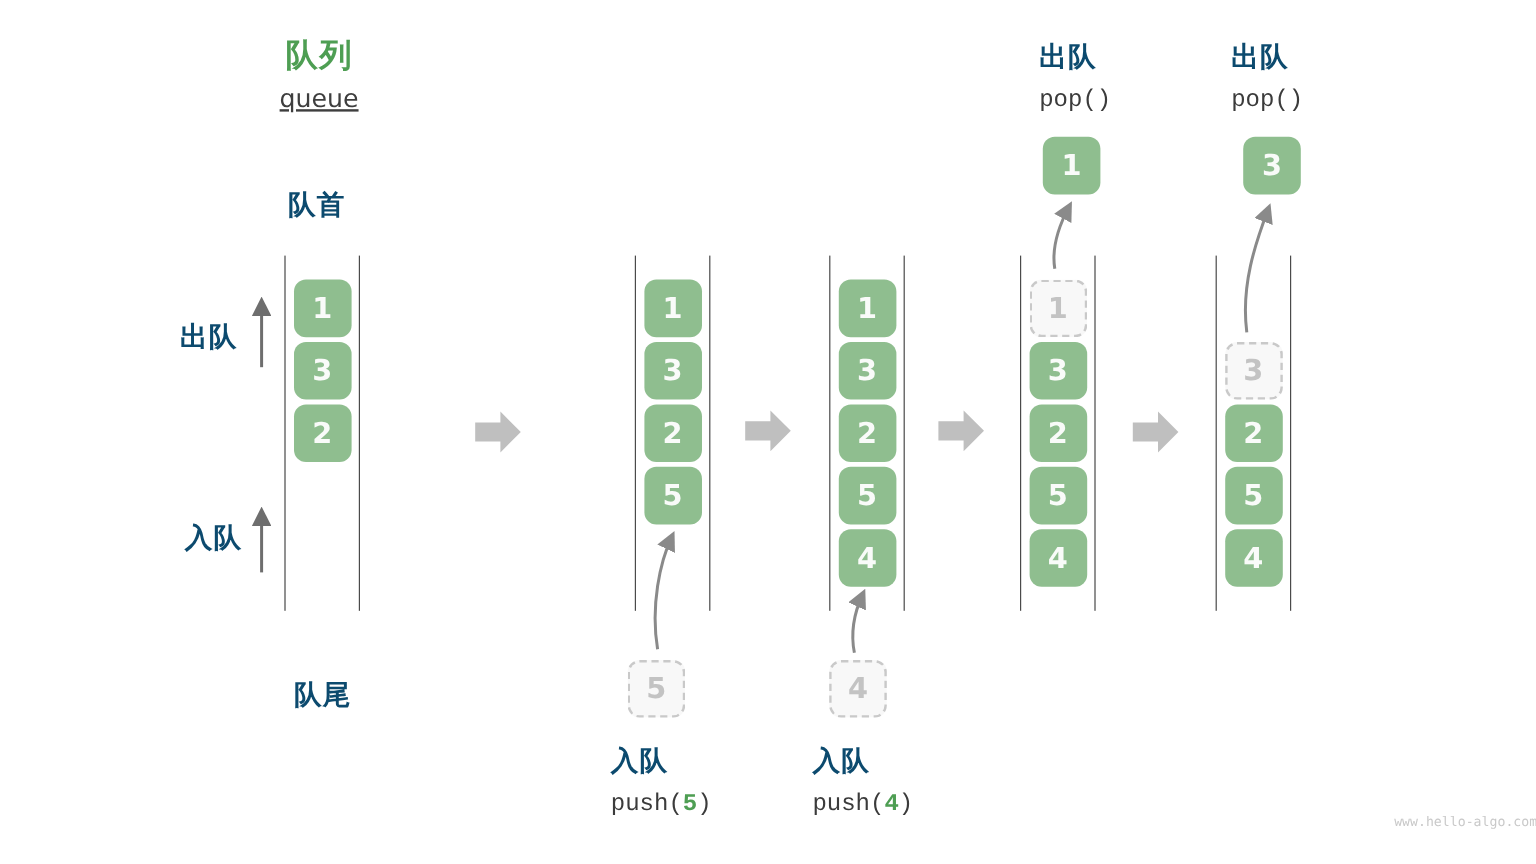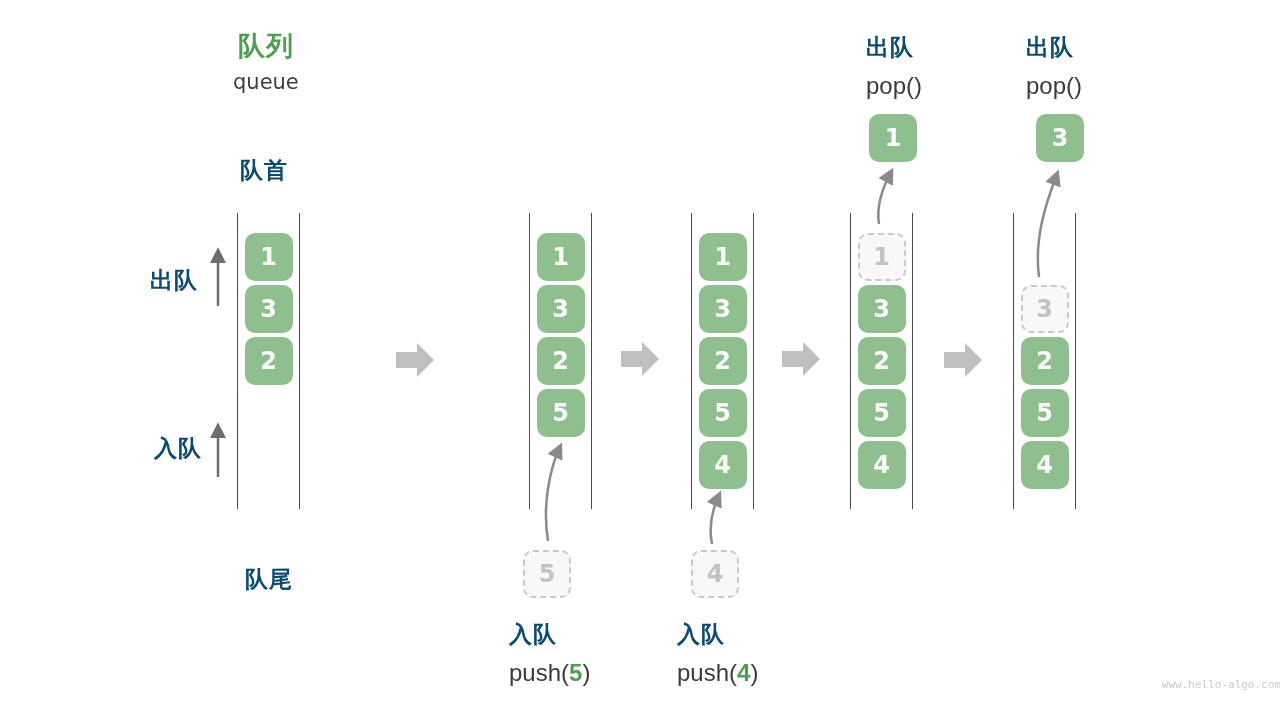--- a/index.html
+++ b/index.html
@@ -3,23 +3,23 @@
 <meta charset="utf-8">
 <style>
   html,body{margin:0;padding:0;background:#fff;}
   #canvas{
     position:relative;width:1280px;height:720px;background:#ffffff;overflow:hidden;
     font-family:"DejaVu Sans","Liberation Sans",sans-serif;color:#3b3b3b;padding-left:38px;
   }
   .abs{position:absolute;}
   
   .title-zh{font-size:27px;font-weight:700;color:#4e9e53;letter-spacing:1px;}
-  .title-en{font-size:21px;color:#3e3e3e;}
+  .title-en{font-size:21px;color:#3e3e3e;text-decoration:underline;}
   .cjk{font-size:23px;font-weight:700;color:#0c4a6e;letter-spacing:1px;white-space:nowrap;}
-  .code{font-family:Liberation Sans, sans-serif;font-size:24px;color:#3b3b3b;white-space:nowrap;}
+  .code{font-family:Liberation Mono, monospace;font-size:20px;color:#3b3b3b;white-space:nowrap;}
   .code .arg{color:#4e9e53;font-weight:700;}
   .op .cjk{margin-bottom:9px;}
   .watermark{font-family:"DejaVu Sans Mono","Liberation Mono",monospace;font-size:11px;color:#c9c9c9;}
   
   .qcol{
     position:absolute;top:213px;width:61px;height:296px;
     border-left:1.5px solid #4a4a4a;border-right:1.5px solid #4a4a4a;
   }
   .slot,.freebox{
     display:flex;align-items:center;justify-content:center;

